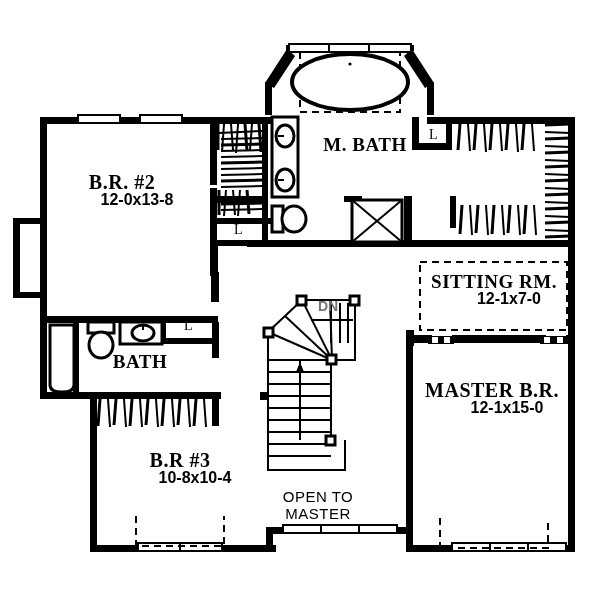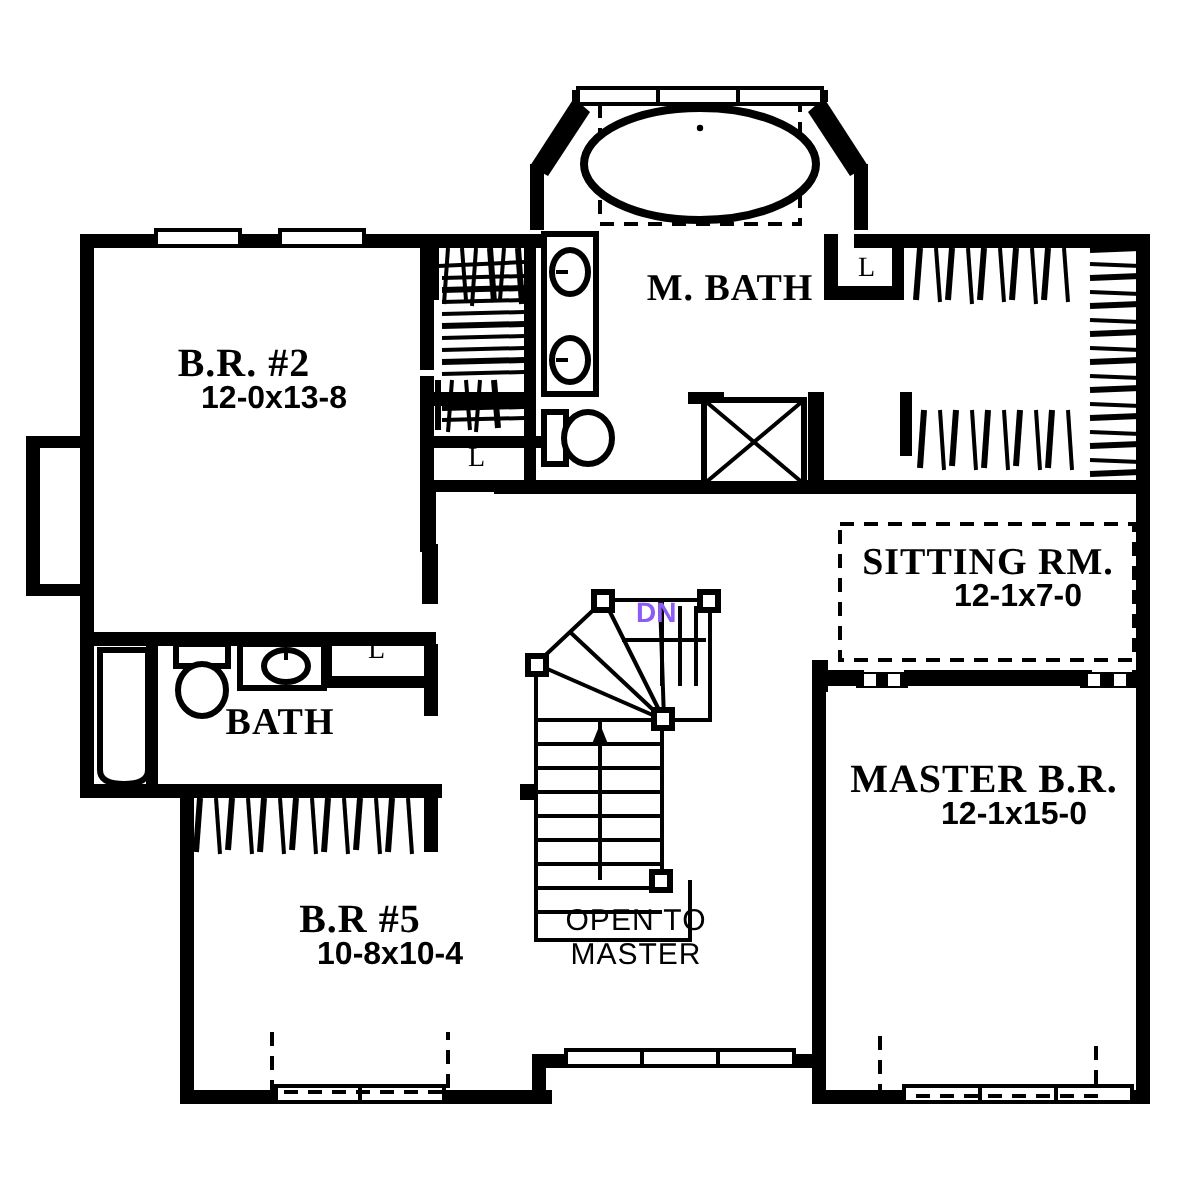--- a/index.html
+++ b/index.html
@@ -27,27 +27,28 @@
   .dim-lg{font-size:16px;}
   .name-md{font-size:19px;}
   .otb{
     position:absolute;
     font-family:"Liberation Sans",sans-serif;
     font-size:15px;
     color:#000;
     text-align:center;
     line-height:1.15;
     letter-spacing:0.5px;
+    margin-top:36px;
   }
   .dn{
     position:absolute;
     font-family:"Liberation Sans",sans-serif;
     font-weight:bold;
     font-size:14px;
-    color:#8b5cf6;
+    color:#737373;
   }
   .lcl{
     position:absolute;
     font-family:"Liberation Serif",serif;
     font-weight:normal;
     font-size:14px;
     color:#000;
   }
 </style>
 </head>
@@ -391,21 +392,21 @@
   <div class="lbl" style="left:406px;top:380px;width:172px;">
     <span class="nm name-lg">MASTER B.R.</span>
     <span class="dim dim-lg">12-1x15-0</span>
   </div>
 
   <div class="lbl" style="left:60px;top:352px;width:160px;text-align:center;">
     <span class="nm name-md">BATH</span>
   </div>
 
   <div class="lbl" style="left:90px;top:450px;width:180px;">
-    <span class="nm name-lg">B.R #5</span>
+    <span class="nm name-lg">B.R #3</span>
     <span class="dim dim-lg">10-8x10-4</span>
   </div>
 
   <div class="otb" style="left:258px;top:452px;width:120px;">
     <span>OPEN TO</span><br>
     <span>MASTER</span>
   </div>
 
   <div class="dn" style="left:318px;top:298px;">DN</div>
 

